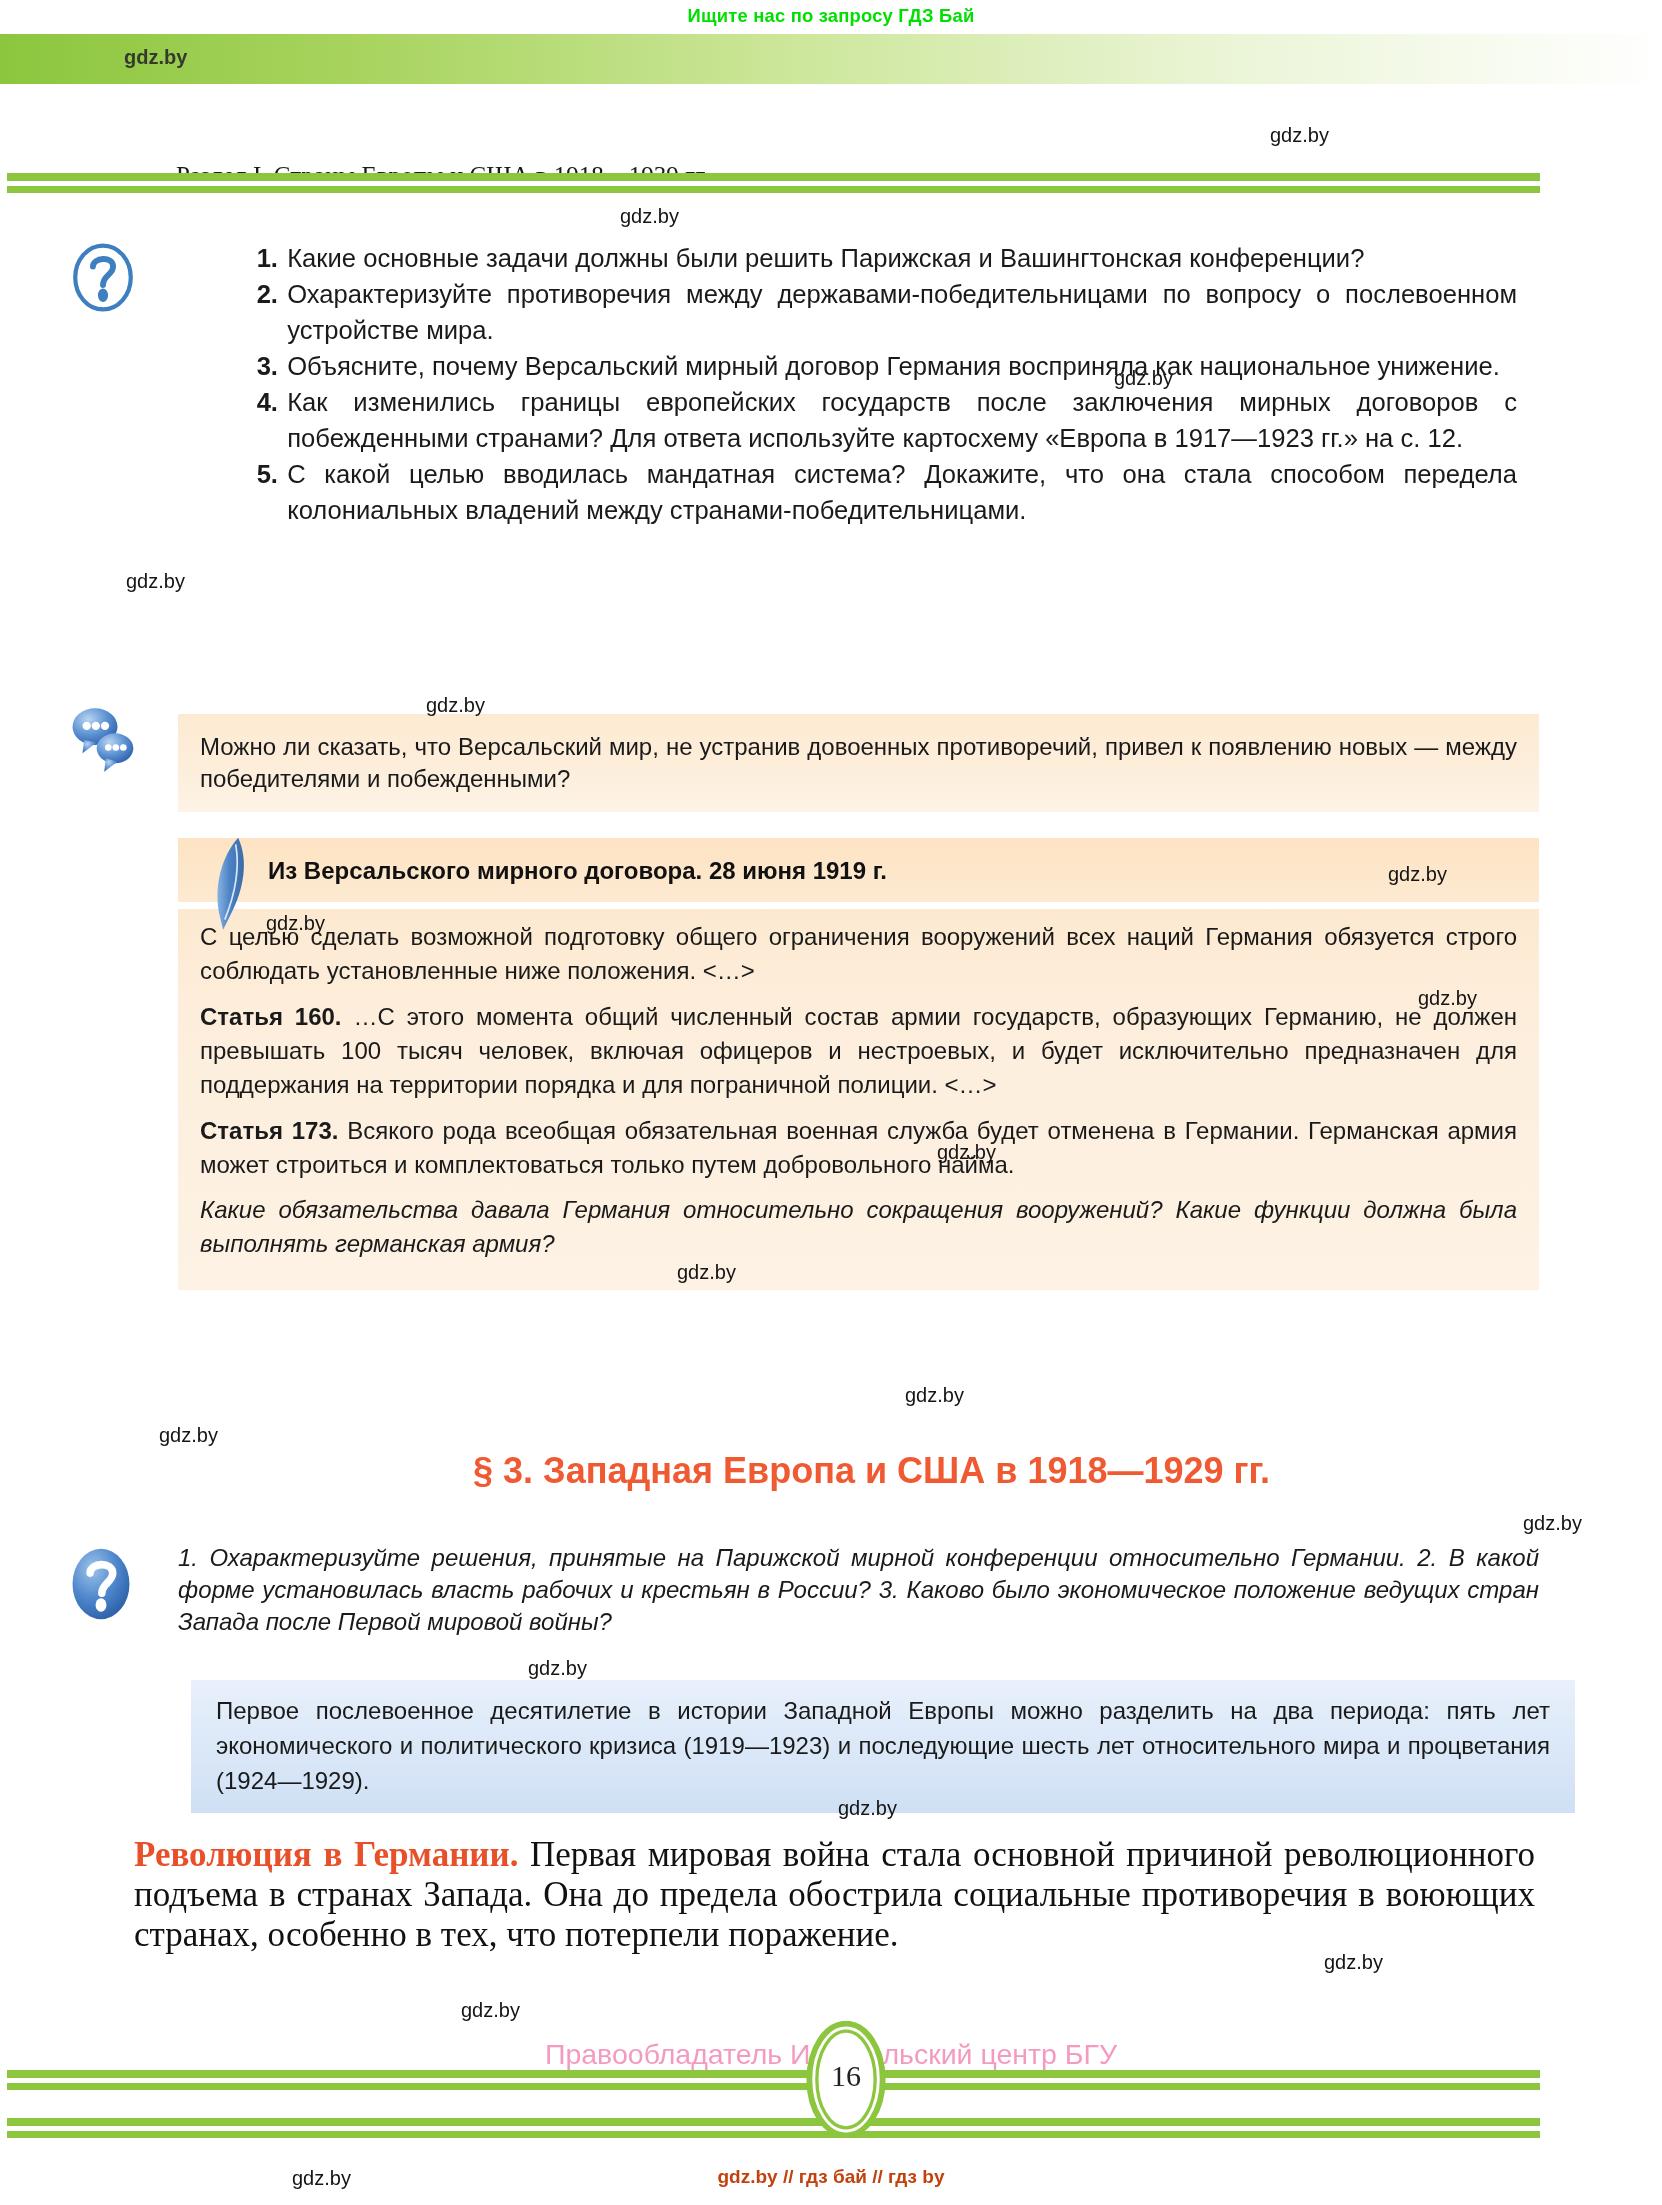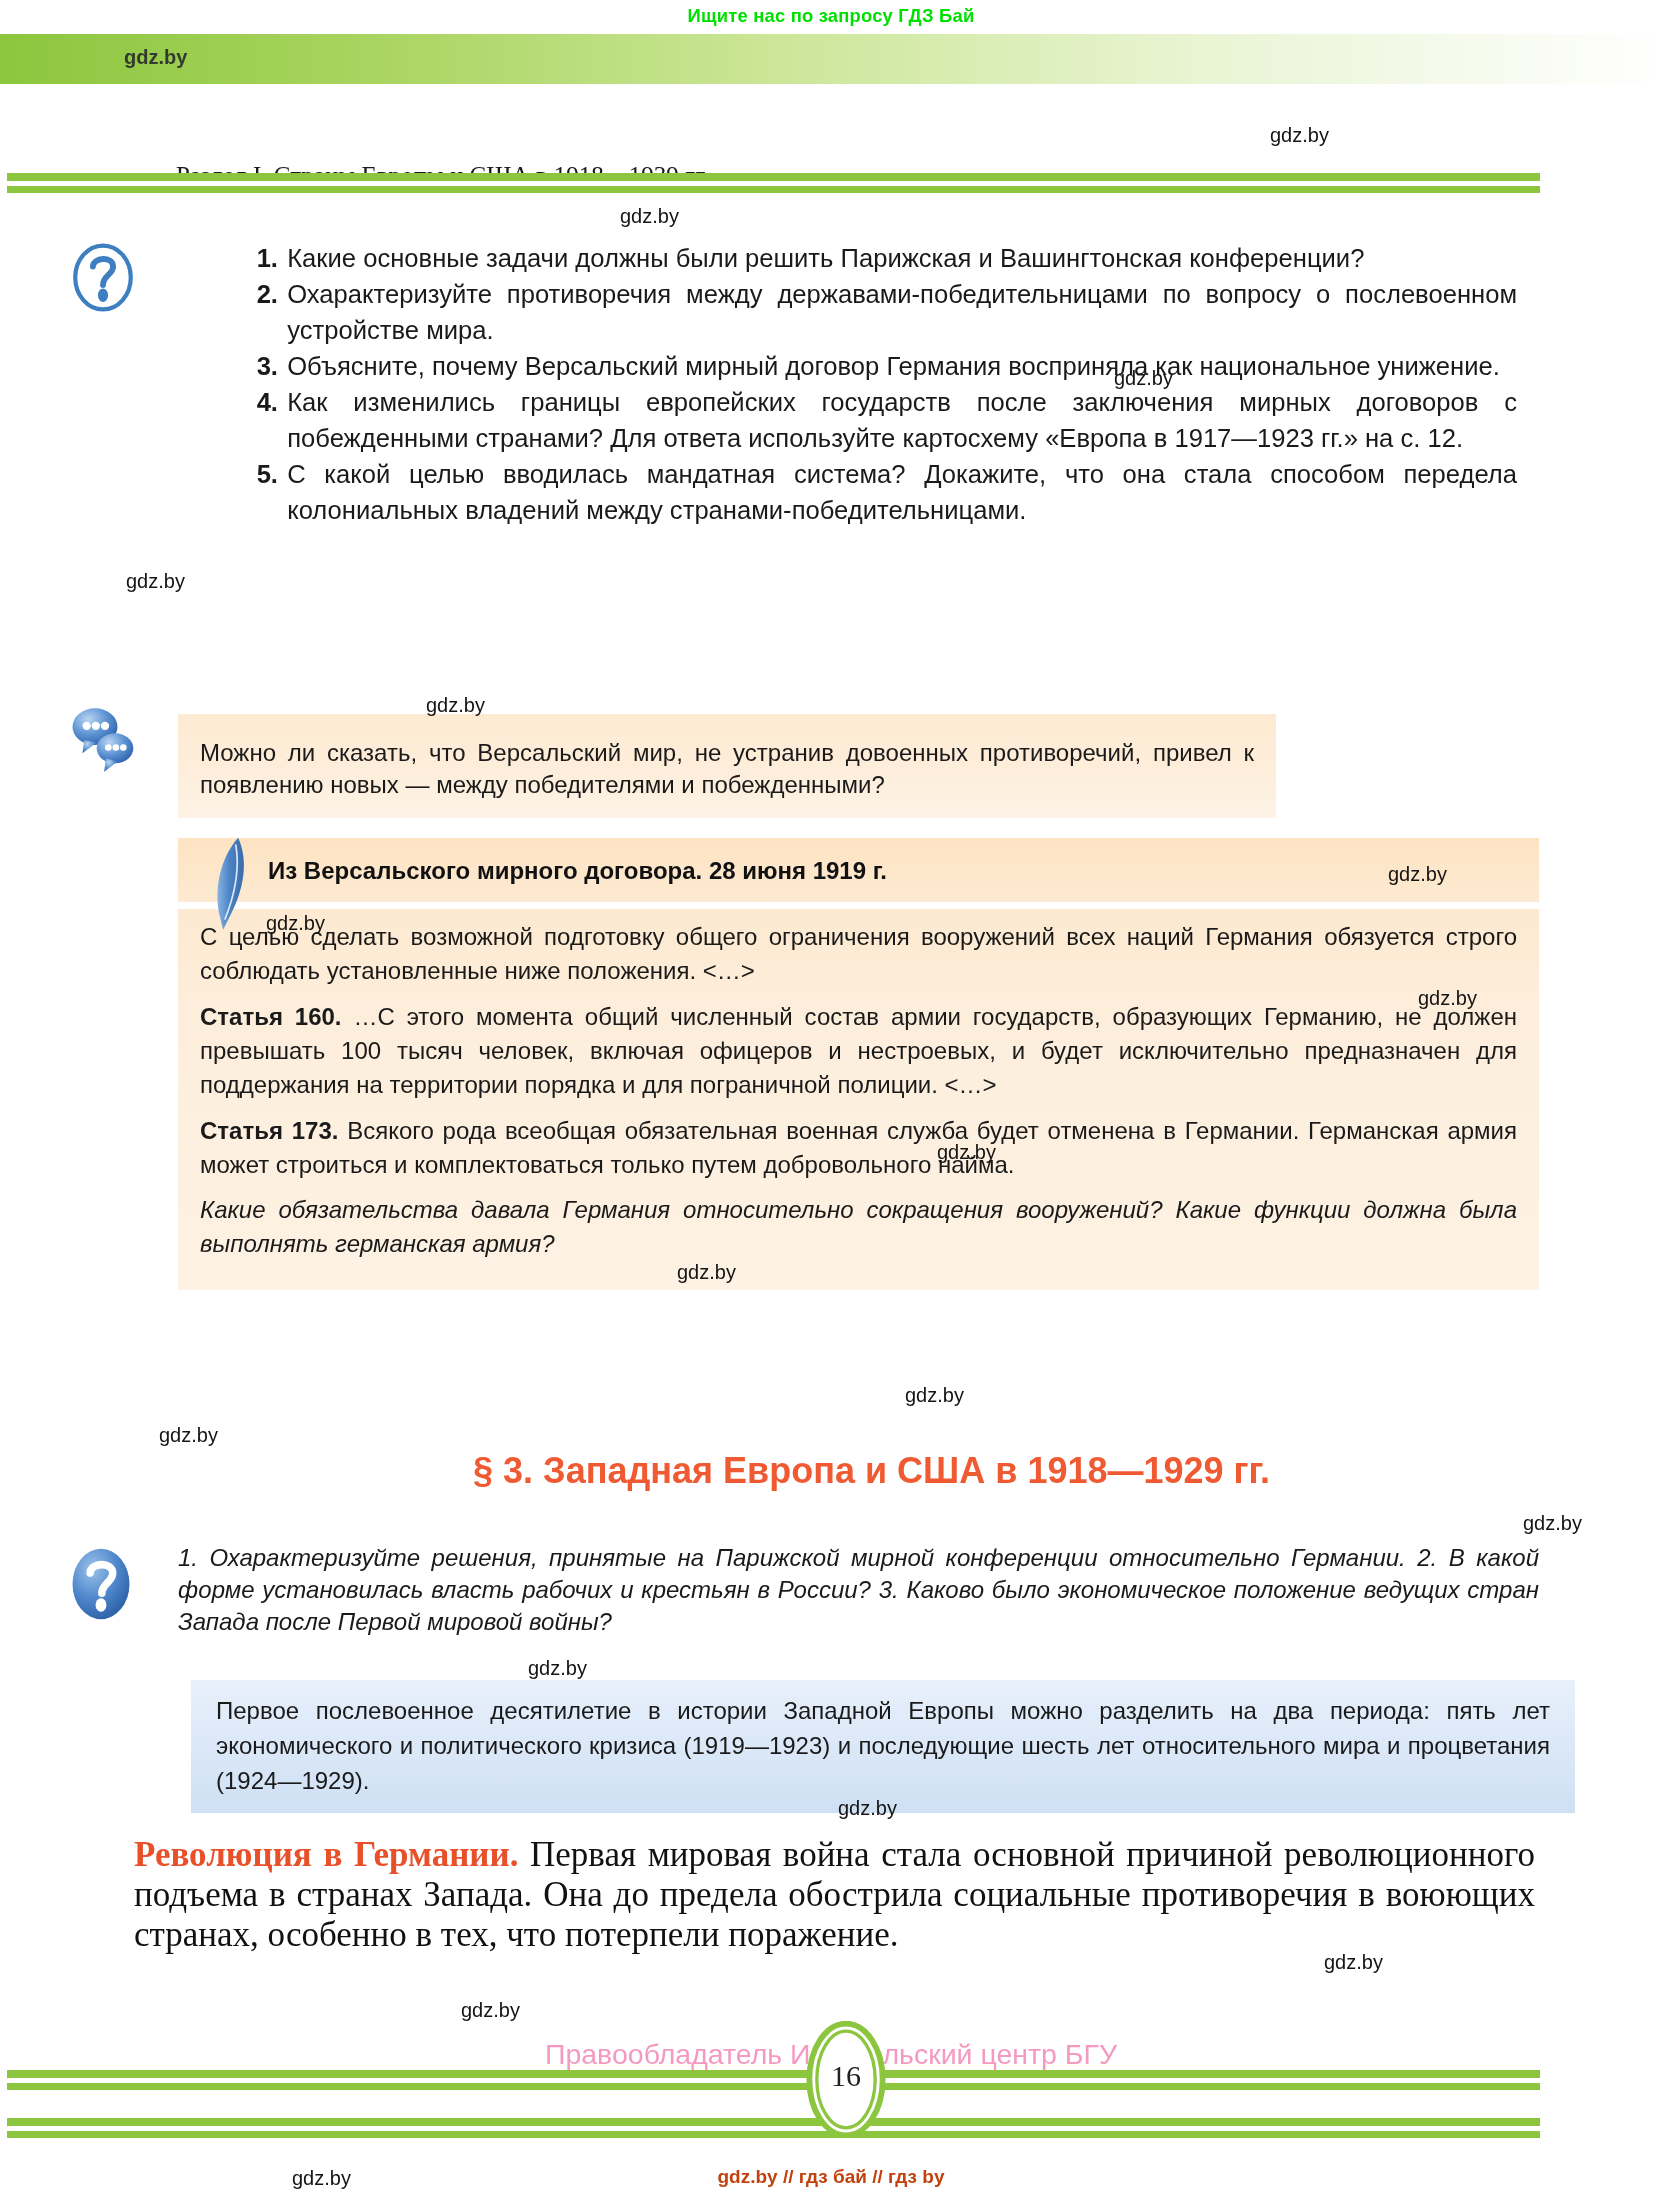--- a/index.html
+++ b/index.html
@@ -110,23 +110,23 @@
     position: absolute;
     left: 69px;
     top: 705px;
     width: 72px;
     height: 70px;
   }
   .discuss-box {
     position: absolute;
     left: 178px;
     top: 714px;
-    width: 1098px;
+    width: 1361px;
     background: linear-gradient(to bottom, #fdead2 0%, #fdeedb 55%, #fdf3e6 100%);
-    padding: 23px 22px 17px 22px;
+    padding: 17px 22px 17px 22px;
     box-sizing: border-box;
     font-size: 24px;
     line-height: 32px;
     text-align: justify;
     color: #1a1a1a;
   }
 
   
   .doc-box {
     position: absolute;

